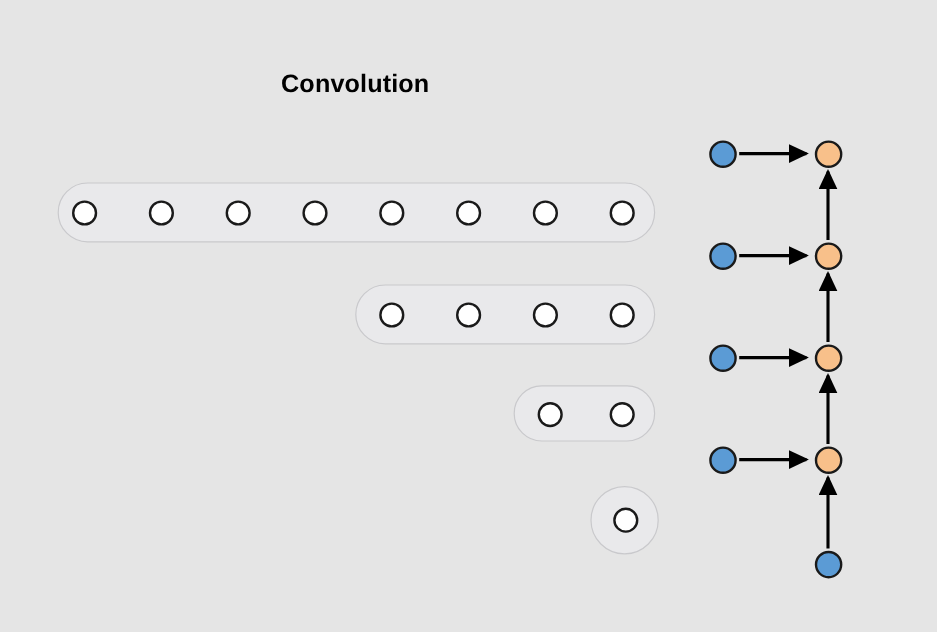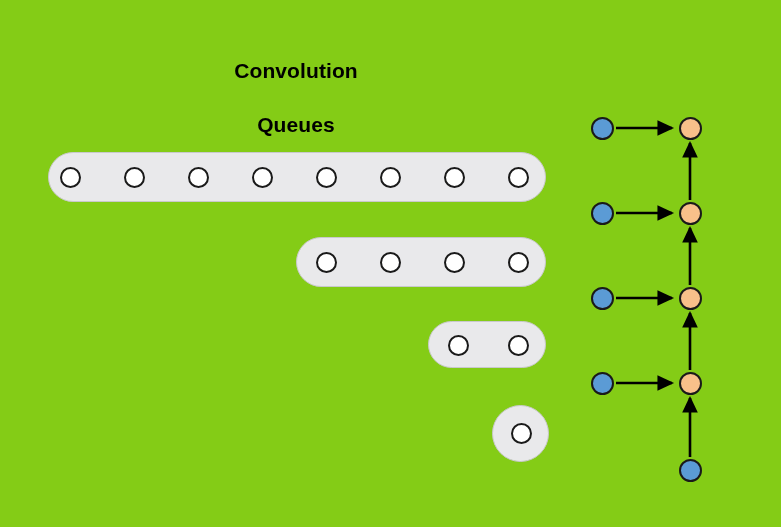--- a/index.html
+++ b/index.html
@@ -8,21 +8,21 @@
     padding: 0;
     background: #ffffff;
   }
   body {
     font-family: "Liberation Sans", sans-serif;
   }
   #stage {
     position: relative;
     width: 781px;
     height: 527px;
-    background: #84cc16;
+    background: #e5e5e5;
     overflow: hidden;
   }
   .panel-title {
     position: absolute;
     text-align: center;
     font-weight: bold;
     font-size: 21px;
     line-height: 27px;
     color: #000000;
     letter-spacing: 0.1px;
@@ -79,21 +79,20 @@
     pointer-events: none;
   }
 </style>
 </head>
 <body>
 
 <div id="stage">
 
   <div class="panel-title" id="title-queues">
     <div>Convolution</div>
-    <div>Queues</div>
   </div>
 
 
   <div id="queues-layer">
       <div class="queue-capsule" style="left: 48px; top: 152px; width: 498px; height: 50px; border-radius: 25px; background: rgb(233, 233, 235); border-color: rgb(201, 201, 204);"></div>
       <div class="queue-slot" style="left: 59.5px; top: 166.5px; width: 21px; height: 21px; background: rgb(255, 255, 255); border-color: rgb(26, 26, 26);"></div>
       <div class="queue-slot" style="left: 123.5px; top: 166.5px; width: 21px; height: 21px; background: rgb(255, 255, 255); border-color: rgb(26, 26, 26);"></div>
       <div class="queue-slot" style="left: 187.5px; top: 166.5px; width: 21px; height: 21px; background: rgb(255, 255, 255); border-color: rgb(26, 26, 26);"></div>
       <div class="queue-slot" style="left: 251.5px; top: 166.5px; width: 21px; height: 21px; background: rgb(255, 255, 255); border-color: rgb(26, 26, 26);"></div>
       <div class="queue-slot" style="left: 315.5px; top: 166.5px; width: 21px; height: 21px; background: rgb(255, 255, 255); border-color: rgb(26, 26, 26);"></div>

